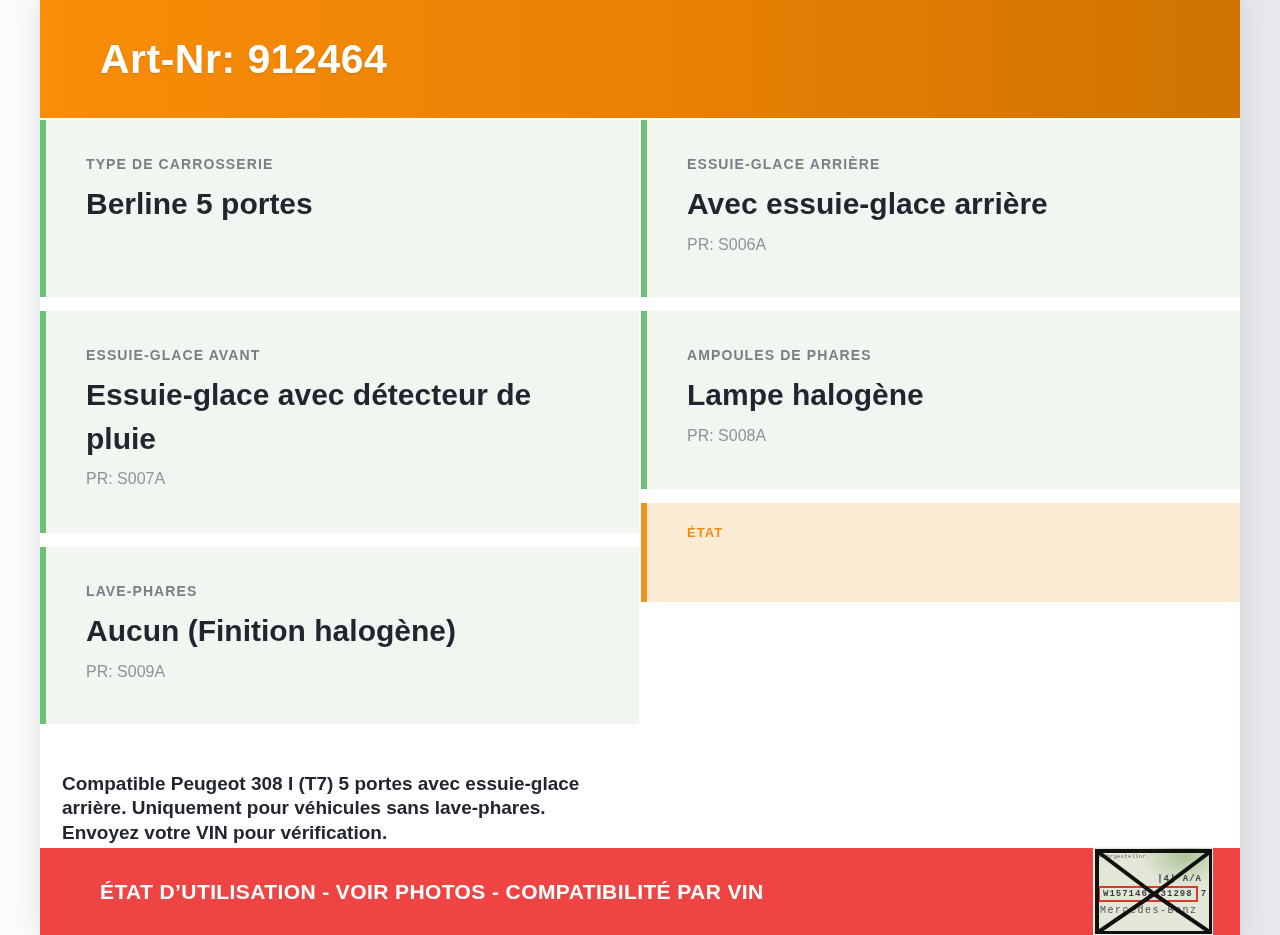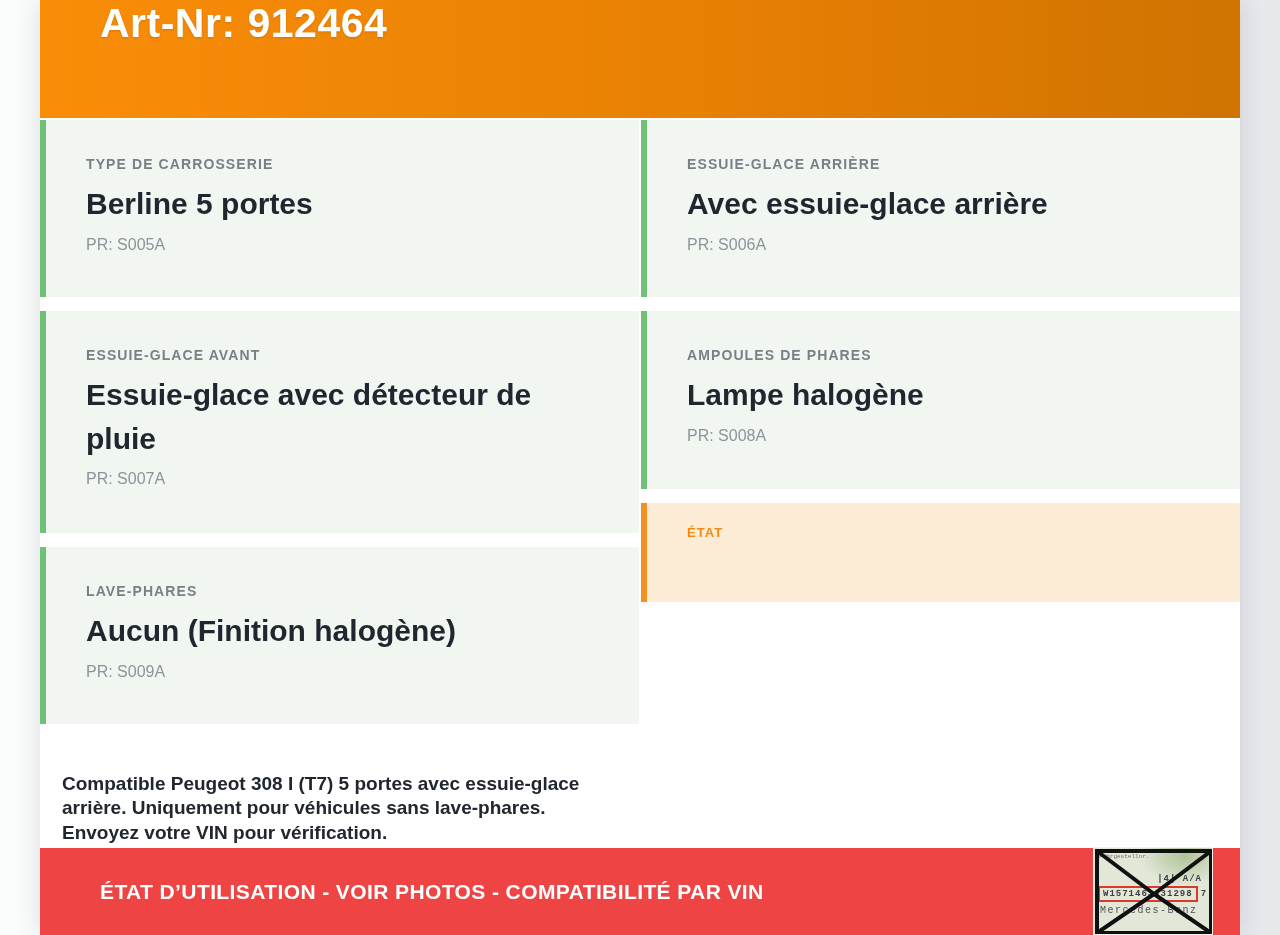--- a/index.html
+++ b/index.html
@@ -6,21 +6,21 @@
   html,body { width:1280px; height:935px; overflow:hidden;
     font-family:"Liberation Sans", sans-serif; }
   .page { position:relative; width:1280px; height:935px;
     background:linear-gradient(90deg,#fbfcfc 0%,#f0f1f4 50%,#e6e8ec 100%); }
   .content { position:absolute; left:40px; top:0; width:1200px; height:935px;
     background:#ffffff; box-shadow:0 0 26px rgba(40,45,60,.14);
     display:flex; flex-direction:column; }
   
   .hdr { height:118px; flex:0 0 118px;
     background:linear-gradient(90deg,#f98d08 0%,#e88004 55%,#cf7301 100%);
-    display:flex; padding-left:60px; }
+    display:flex; align-items:center; padding-left:60px; }
   .hdr h1 { color:#ffffff; font-size:41px; font-weight:700; letter-spacing:.5px;
     text-shadow:0 1px 2px rgba(120,60,0,.25); }
   
   .grid { flex:1; display:flex; gap:2px; padding-top:2px; background:#ffffff; overflow:hidden; }
   .col { flex:1 1 0; display:flex; flex-direction:column; gap:14px; min-width:0; }
   .card { width:100%; }
   .spec { background:#f1f7f0; border-left:6px solid #6fc177; padding:36px 40px 0 40px; }
   .h177 { min-height:177px; } .h222 { min-height:222px; } .h178 { min-height:178px; }
   .card-label { font-size:14px; font-weight:700; color:#7a7f87; letter-spacing:1.1px;
     text-transform:uppercase; }
@@ -68,21 +68,20 @@
     <header class="hdr">
       <h1>Art-Nr: 912464</h1>
     </header>
 
     <div class="grid">
 
       <div class="col">
         <section class="card spec h177">
           <div class="card-label">TYPE DE CARROSSERIE</div>
           <div class="card-value">Berline 5 portes</div>
-          <div class="card-pr">PR: S005A</div>
         </section>
         <section class="card spec h222">
           <div class="card-label">ESSUIE-GLACE AVANT</div>
           <div class="card-value">Essuie-glace avec détecteur de pluie</div>
           <div class="card-pr">PR: S007A</div>
         </section>
         <section class="card spec h177">
           <div class="card-label">LAVE-PHARES</div>
           <div class="card-value">Aucun (Finition halogène)</div>
           <div class="card-pr">PR: S009A</div>

